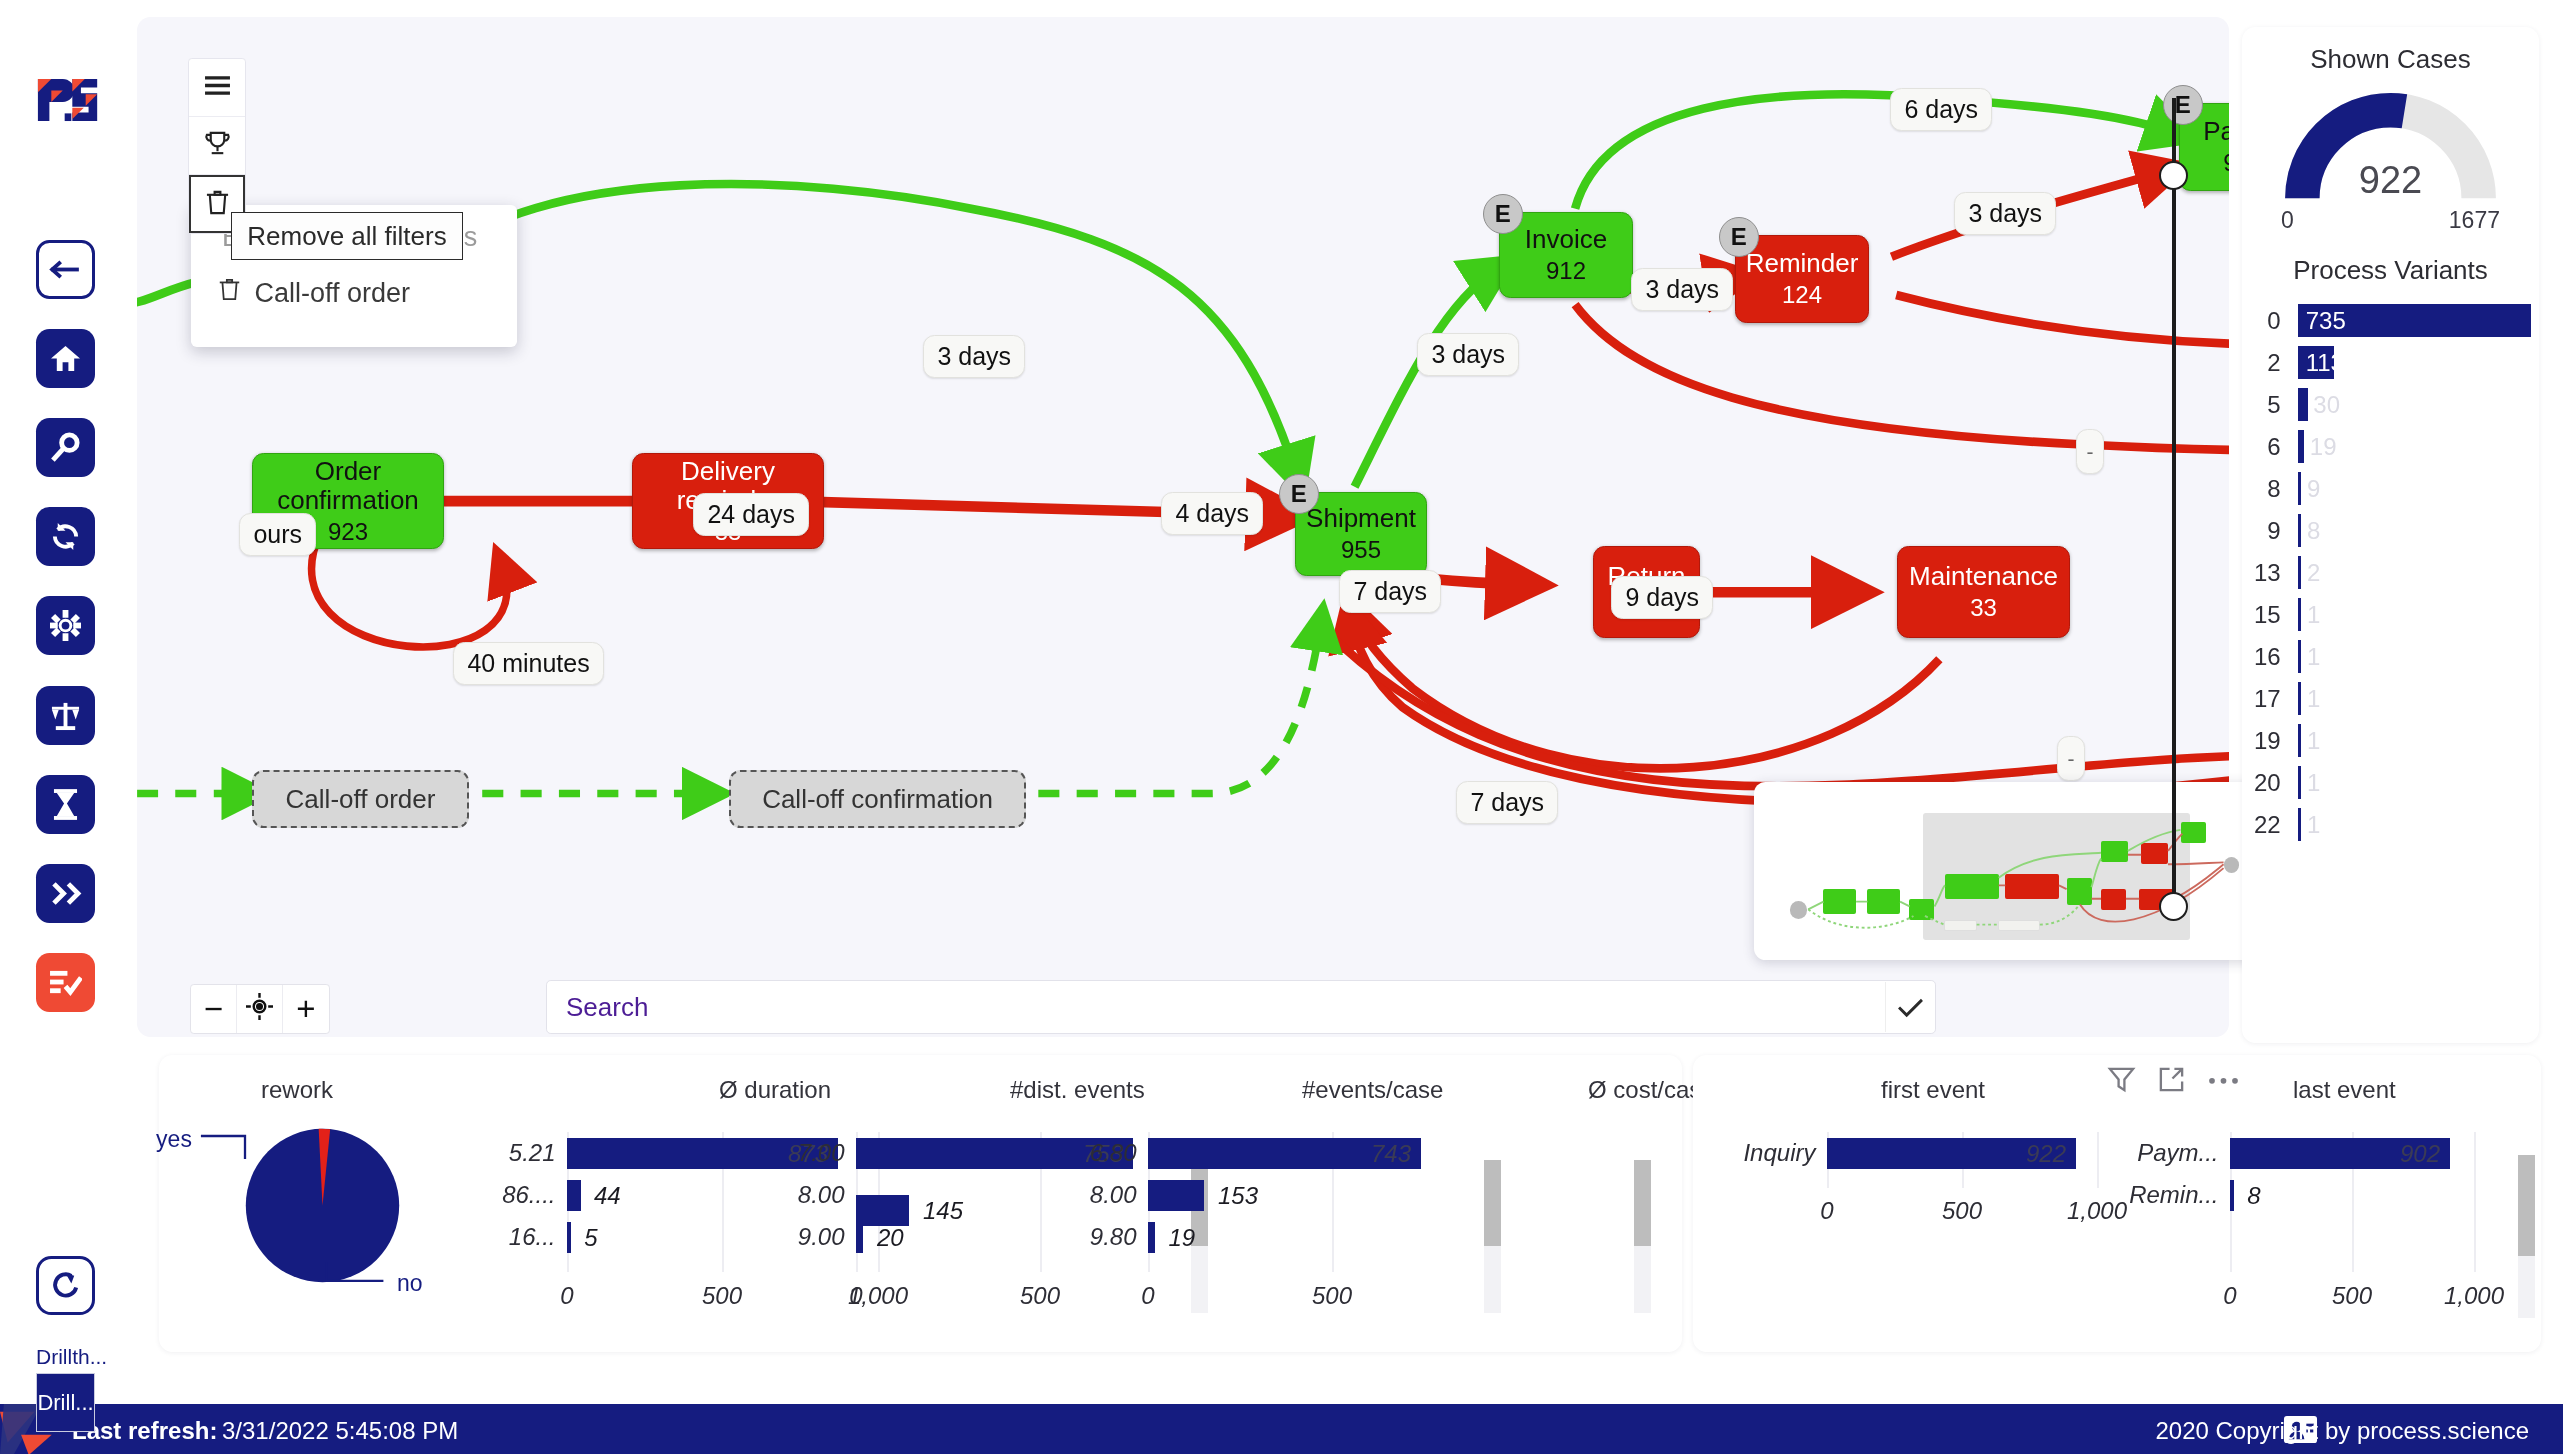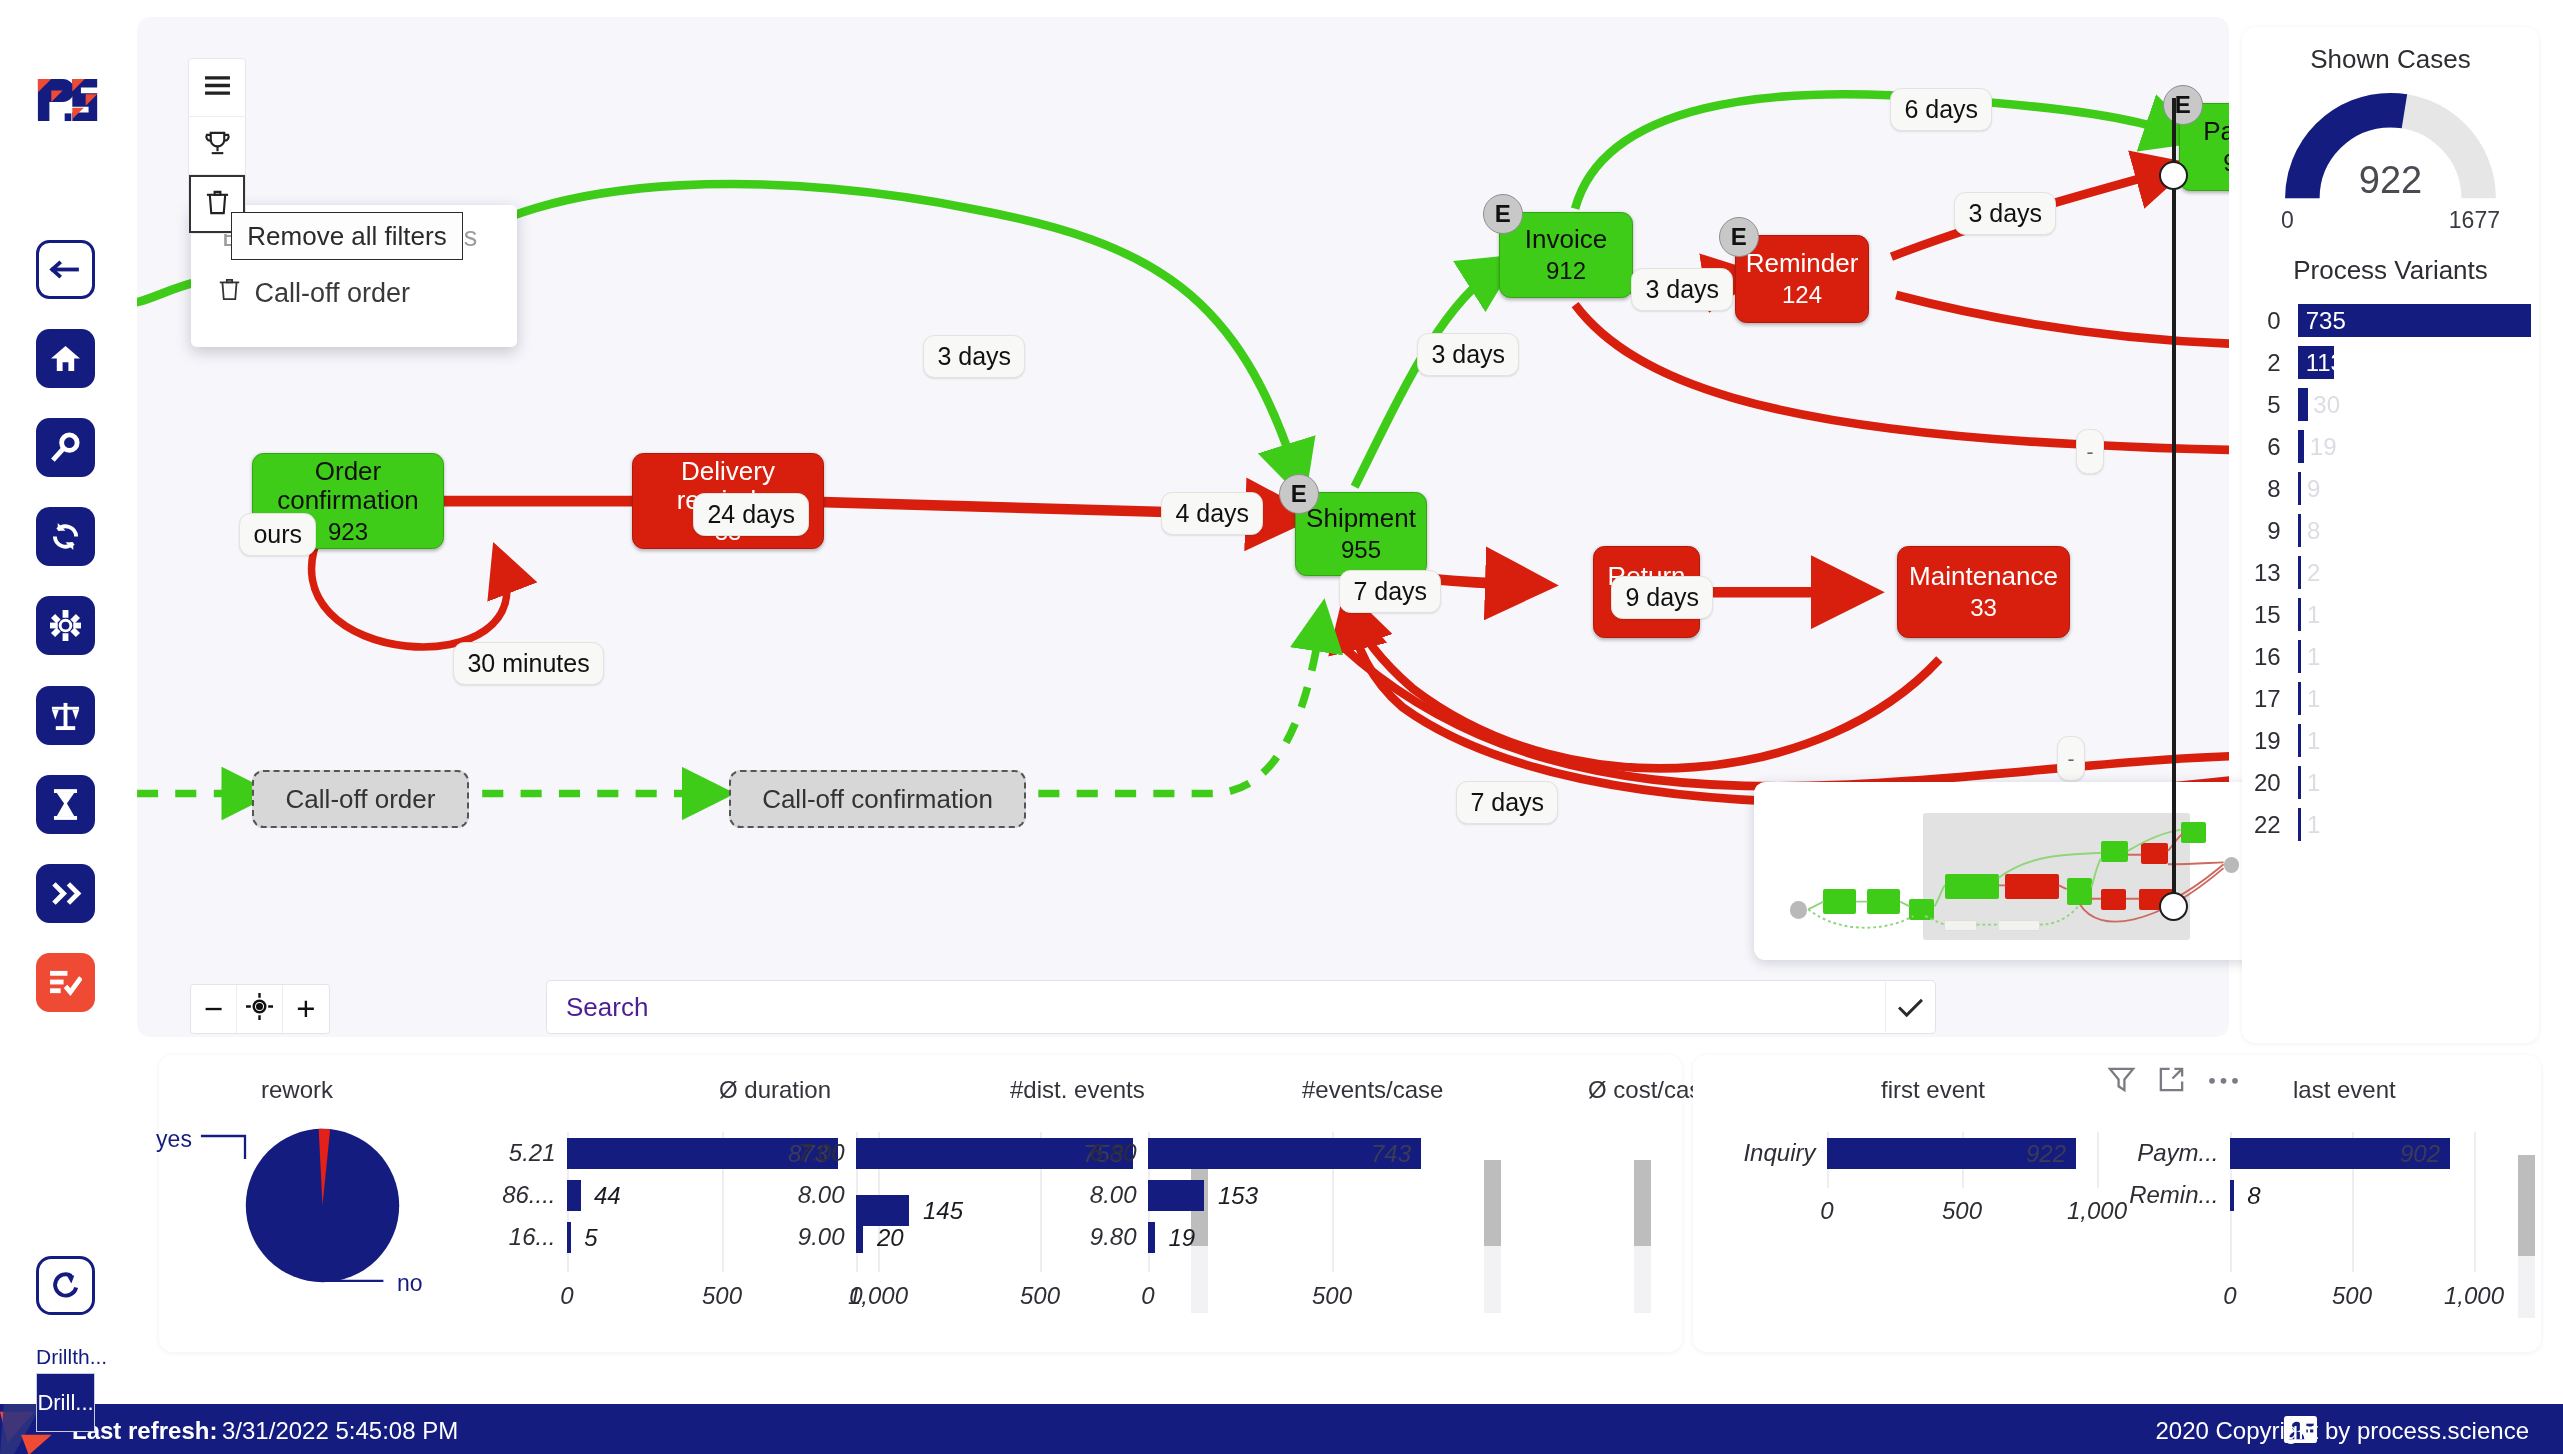--- a/index.html
+++ b/index.html
@@ -460,21 +460,21 @@
       </div>
 
       <div class="node ghost" style="left:592px; top:753px; width:297px; height:58px;">
         <div class="nm">Call-off confirmation</div>
       </div>
 
       <div class="elabel" style="left:102px; top:496px;">ours</div>
       <div class="elabel" style="left:786px; top:318px;">3 days</div>
       <div class="elabel" style="left:556px; top:476px;">24 days</div>
       <div class="elabel" style="left:1024px; top:475px;">4 days</div>
-      <div class="elabel" style="left:316px; top:625px;">30 minutes</div>
+      <div class="elabel" style="left:316px; top:625px;">40 minutes</div>
       <div class="elabel" style="left:1280px; top:316px;">3 days</div>
       <div class="elabel" style="left:1753px; top:71px;">6 days</div>
       <div class="elabel" style="left:1494px; top:251px;">3 days</div>
       <div class="elabel" style="left:1817px; top:175px;">3 days</div>
       <div class="elabel" style="left:1202px; top:553px;">7 days</div>
       <div class="elabel" style="left:1474px; top:559px;">9 days</div>
       <div class="elabel" style="left:1319px; top:764px;">7 days</div>
 
       <div class="elabel tiny" style="left:1939px; top:412px;">-</div>
       <div class="elabel tiny" style="left:1920px; top:719px;">-</div>

